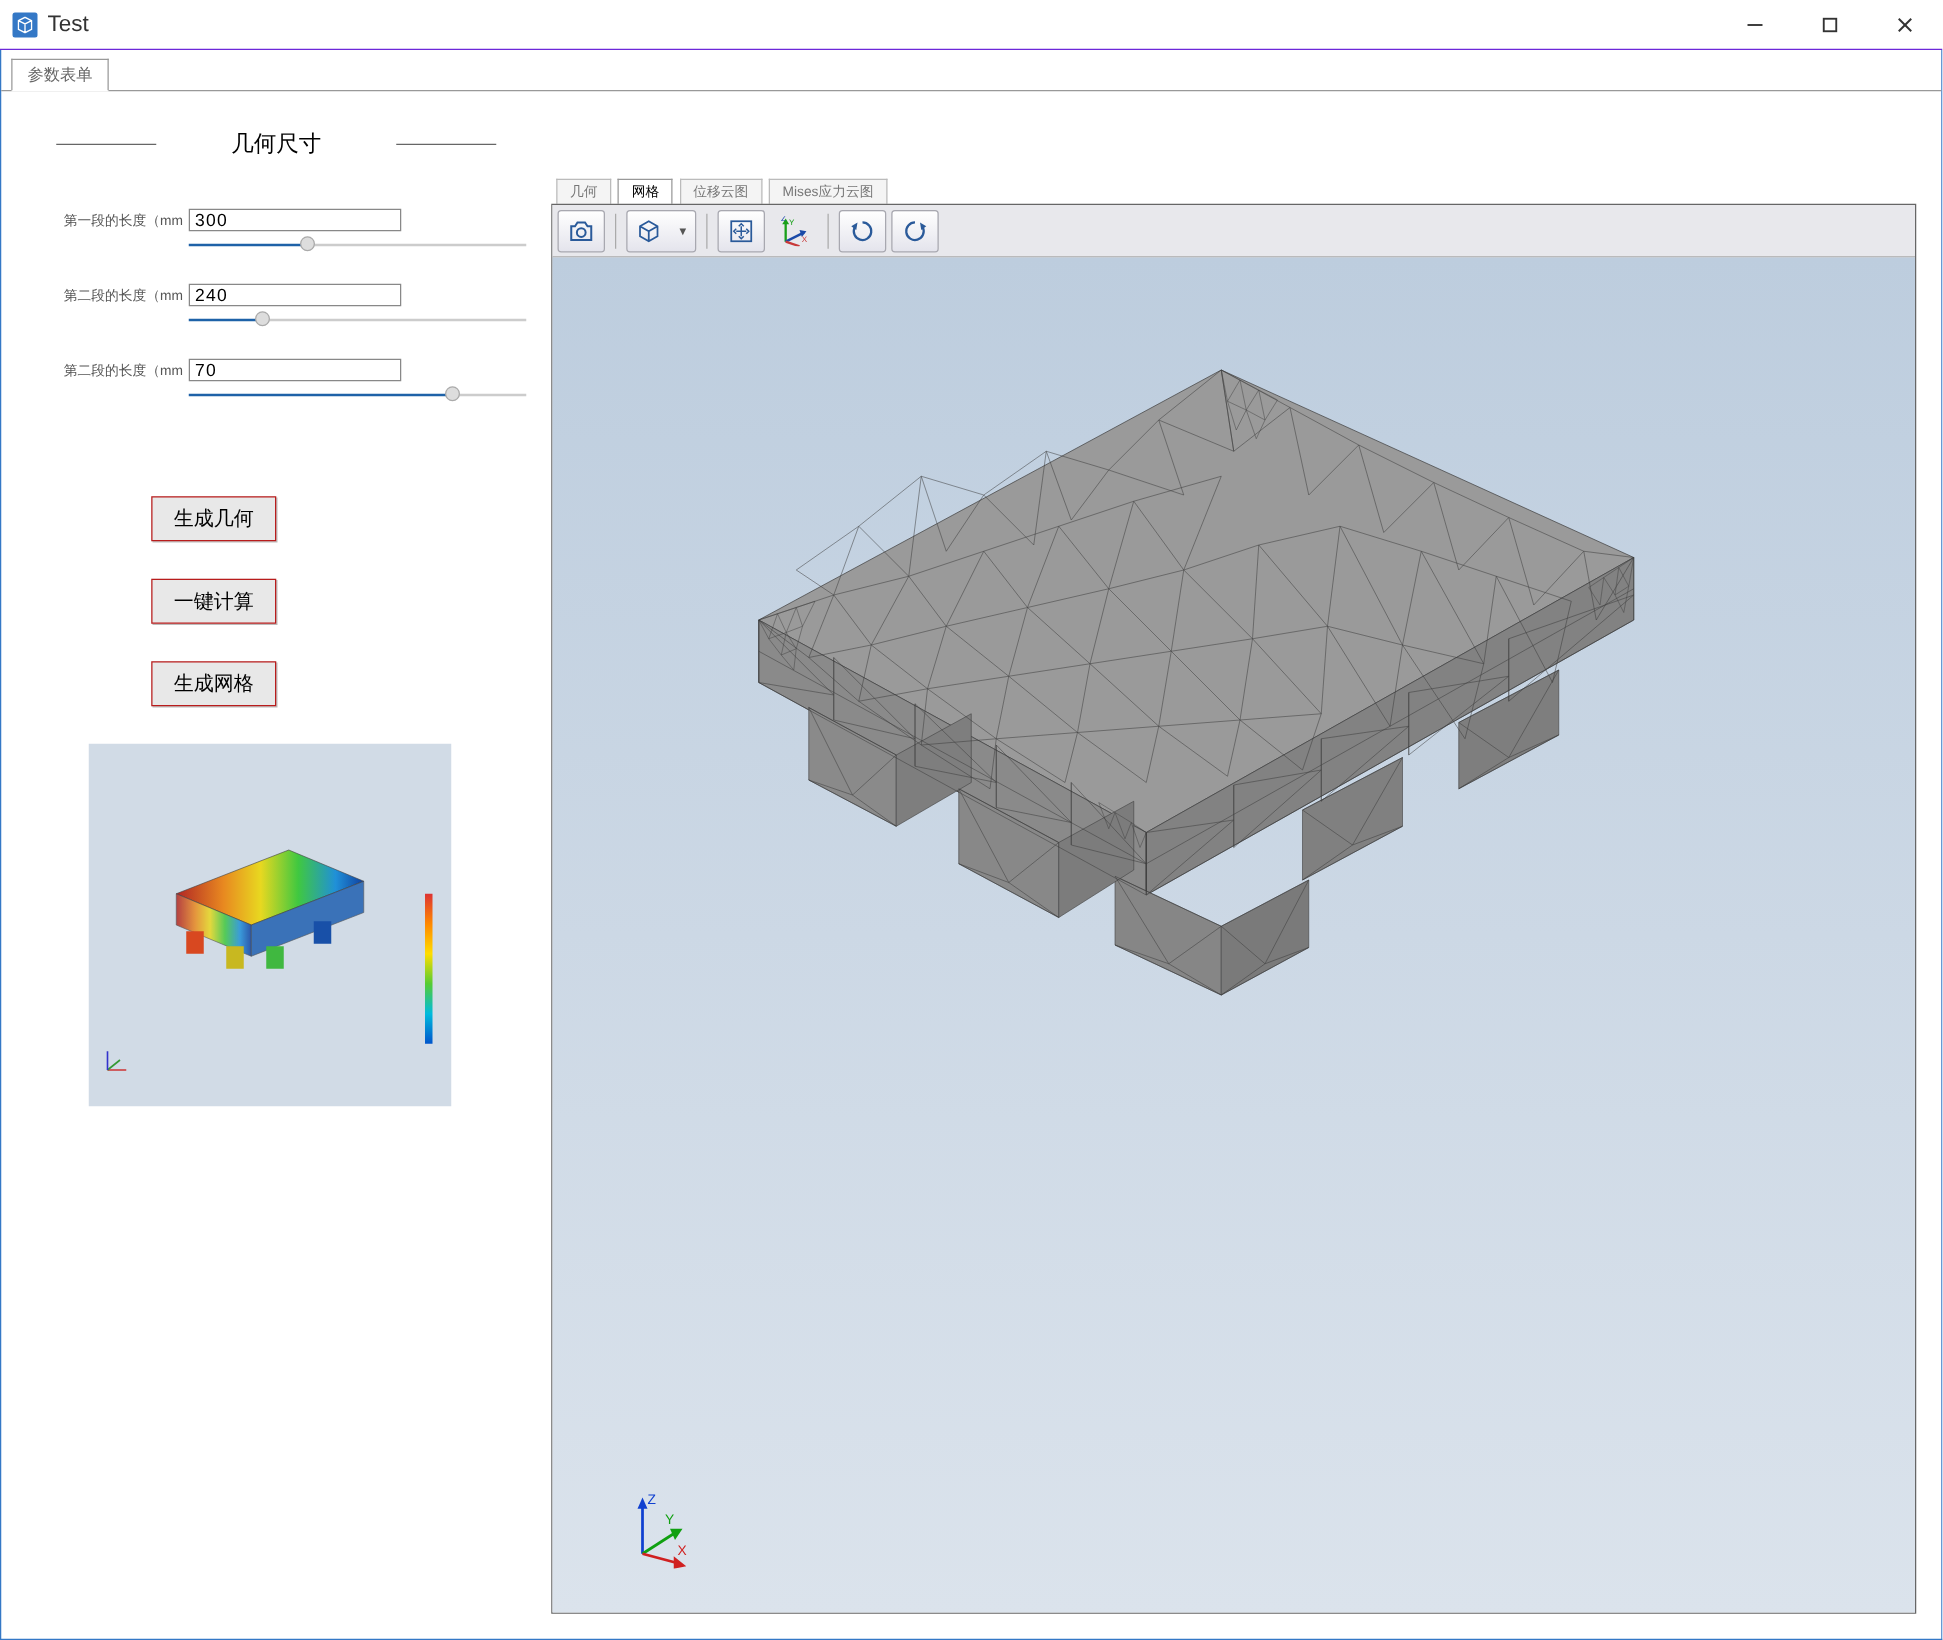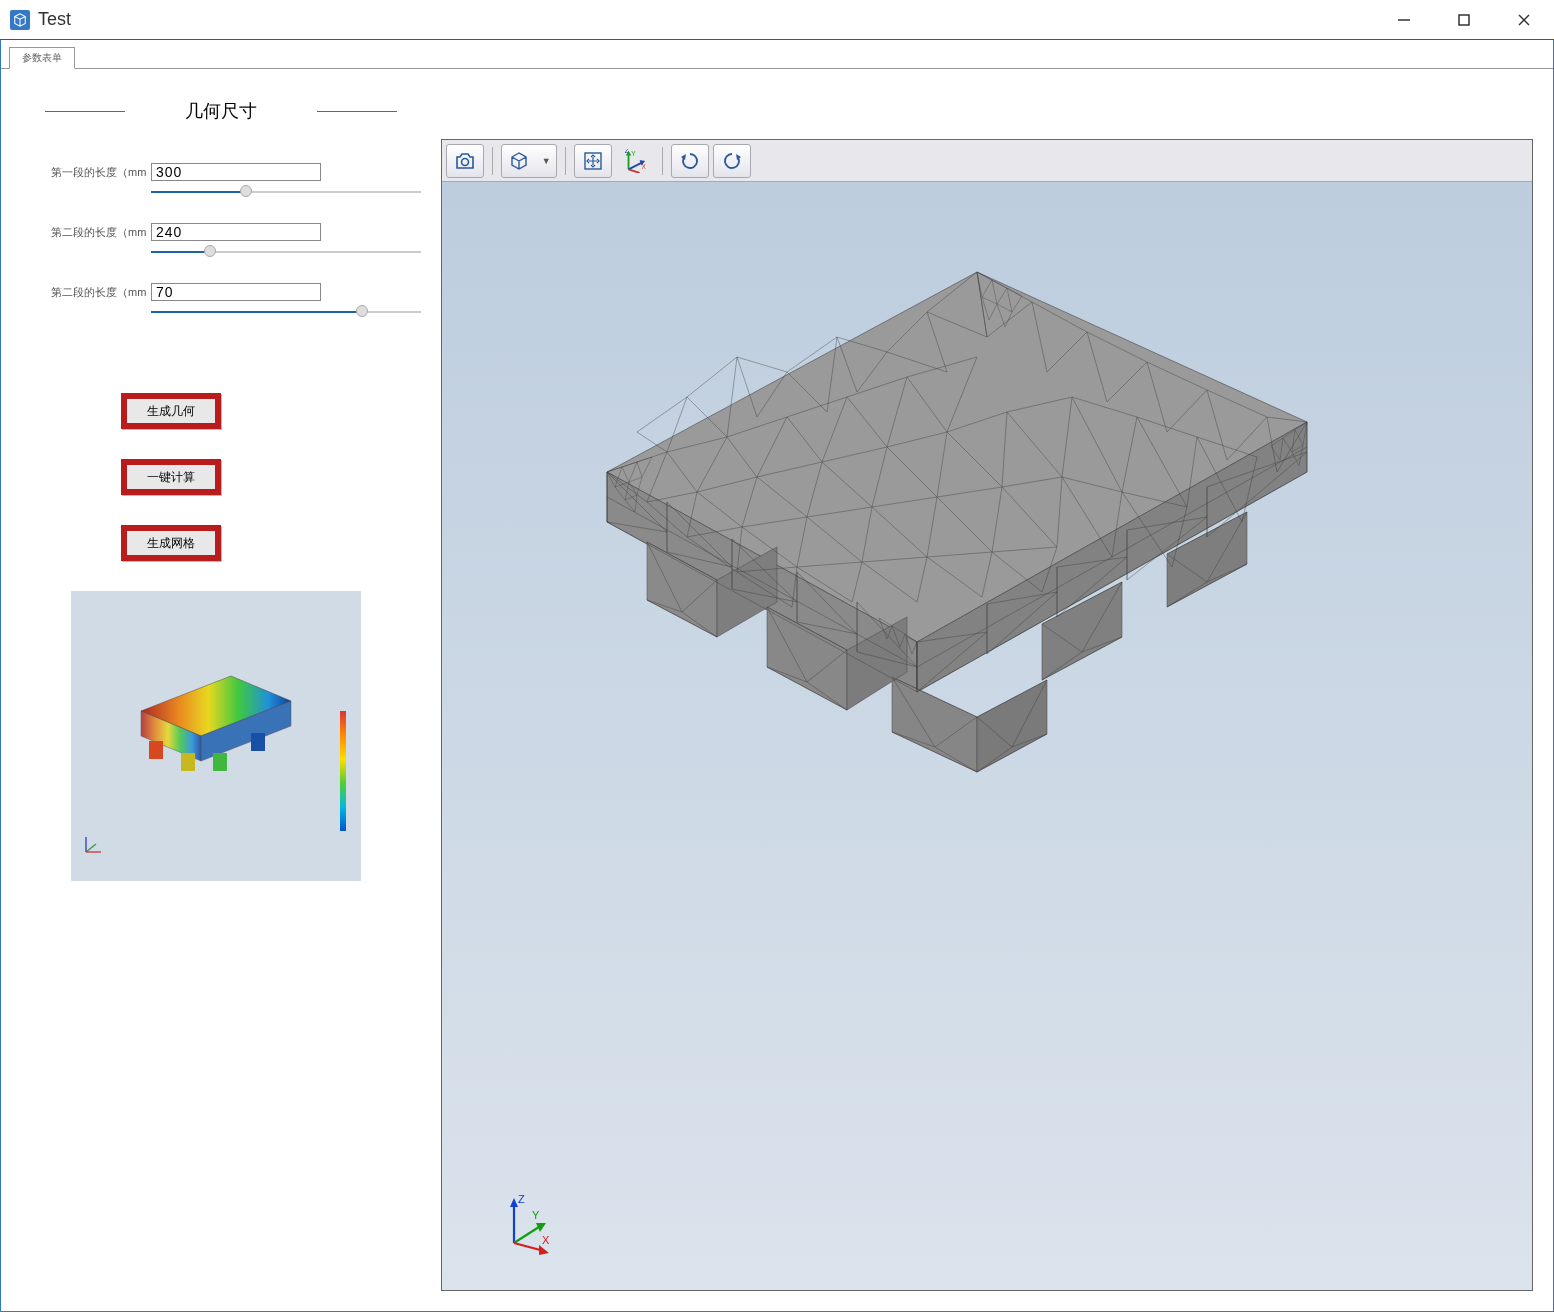--- a/index.html
+++ b/index.html
@@ -12,21 +12,21 @@
   .titlebar .title { font-size: 18px; color: #333; }
   .titlebar .win-controls { margin-left: auto; display: flex; }
   .titlebar .win-btn { width: 60px; height: 40px; display: flex; align-items: center; justify-content: center; font-size: 14px; }
   .titlebar .win-btn svg { width: 16px; height: 16px; }
   
   
   .window-body { border: 1px solid #3478c6; border-top: none; height: calc(100% - 40px); display: flex; flex-direction: column; }
   
   
   .main-tabs { padding-left: 8px; padding-top: 6px; }
-  .main-tabs .tab { display: inline-block; padding: 3px 12px; font-size: 10px; border: 1px solid #999; border-bottom: 1px solid #fff; background: #fff; position: relative; top: 1px; color: #666; }
+  .main-tabs .tab { display: inline-block; padding: 3px 12px; font-size: 13px; border: 1px solid #999; border-bottom: 1px solid #fff; background: #fff; position: relative; top: 1px; color: #666; }
   .tab-content-border { border-top: 1px solid #999; flex: 1; }
   
   
   .content { display: flex; height: 100%; }
   .left-panel { width: 440px; padding: 20px 30px; }
   .right-panel { flex: 1; padding: 10px 20px 20px 0; display: flex; flex-direction: column; position: relative; }
   
   
   .section-header { display: flex; align-items: center; justify-content: center; margin: 10px 0 40px; gap: 40px; }
   .section-header .line { flex: 0 0 80px; height: 1px; background: #666; }
@@ -37,21 +37,21 @@
   .param-row { display: flex; align-items: center; margin-bottom: 10px; padding-left: 20px; }
   .param-row .plabel { font-size: 11px; width: 100px; color: #555; }
   .param-row .pinput { width: 170px; height: 18px; border: 1px solid #888; padding: 0 4px; font-size: 14px; font-family: Arial, sans-serif; background: #fff; letter-spacing: 1px; }
   .slider-track { height: 2px; background: linear-gradient(to right, #1e62a8 0%, #1e62a8 var(--fill,50%), #ccc var(--fill,50%), #ccc 100%); margin-left: 120px; width: 270px; margin-bottom: 30px; position: relative; }
   .slider-thumb { position: absolute; top: -6px; width: 12px; height: 12px; border-radius: 50%; background: #ddd; border: 1px solid #aaa; }
   .right-panel .param-row .plabel { width: 80px; }
   .right-panel .slider-track { margin-left: 100px; width: 290px; }
   
   
   .actions { margin-top: 80px; padding-left: 90px; }
-  .action-btn { display: block; width: 100px; height: 36px; background: #e8e8e8; border: 6px solid #b91c1c; font-size: 12px; font-family: Liberation Sans, sans-serif; margin-bottom: 30px; cursor: pointer; box-shadow: 1px 1px 0 #bbb; }
+  .action-btn { display: block; width: 100px; height: 36px; background: #e8e8e8; border: 1px solid #b91c1c; font-size: 16px; font-family: Liberation Sans, sans-serif; margin-bottom: 30px; cursor: pointer; box-shadow: 1px 1px 0 #bbb; }
   
   
   .preview { width: 290px; height: 290px; background: #d1dbe6; margin-top: 20px; margin-left: 40px; position: relative; }
   .preview-model { position: absolute; top: 70px; left: 50px; width: 180px; height: 140px; }
   .preview-legend { position: absolute; right: 15px; top: 120px; width: 6px; height: 120px; background: linear-gradient(to bottom, #d33, #f80, #fd0, #5c3, #0bd, #05c); }
   .preview-axis { position: absolute; left: 10px; bottom: 25px; }
   .preview-caption { position: absolute; bottom: 6px; left: 0; right: 0; text-align: center; font-size: 8px; color: #999; }
   
   
   .right-params { padding-left: 220px; padding-right: 40px; }
@@ -178,20 +178,26 @@
             <line x1="5" y1="18" x2="5" y2="3" stroke="#33c" stroke-width="1.3"></line>
           </svg>
           <div class="preview-caption"></div>
         </div>
       </div>
 
       <div class="right-panel">
 
 
         <div class="viewer-container">
+          <div class="viewer-tabs">
+            <span class="vtab inactive">几何</span>
+            <span class="vtab">网格</span>
+            <span class="vtab inactive">位移云图</span>
+            <span class="vtab inactive">Mises应力云图</span>
+          </div>
           <div class="viewer-frame">
             <div class="toolbar">
               <div class="tool-btn">
                 <svg viewBox="0 0 24 24">
                     <path d="M4 8h3l2-3h6l2 3h3v11H4z" fill="none" stroke="#2a5a9a" stroke-width="1.6"></path>
                     <circle cx="12" cy="13" r="3.5" fill="none" stroke="#2a5a9a" stroke-width="1.6"></circle>
                   </svg>
               </div>
               <div class="tool-sep"></div>
               <div class="tool-btn with-arrow">

